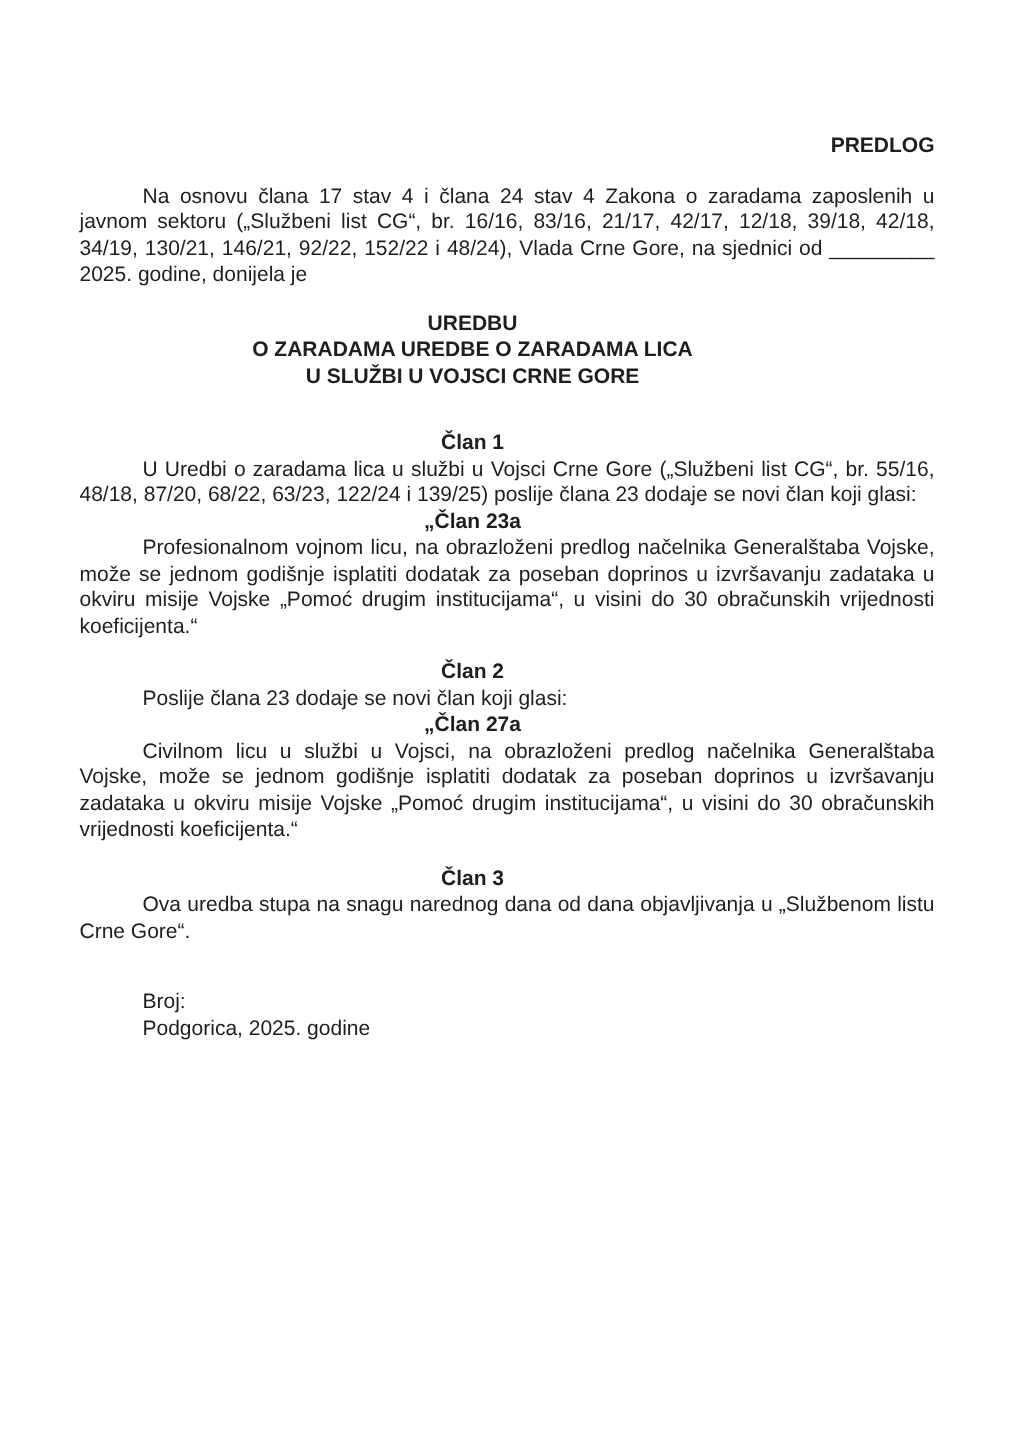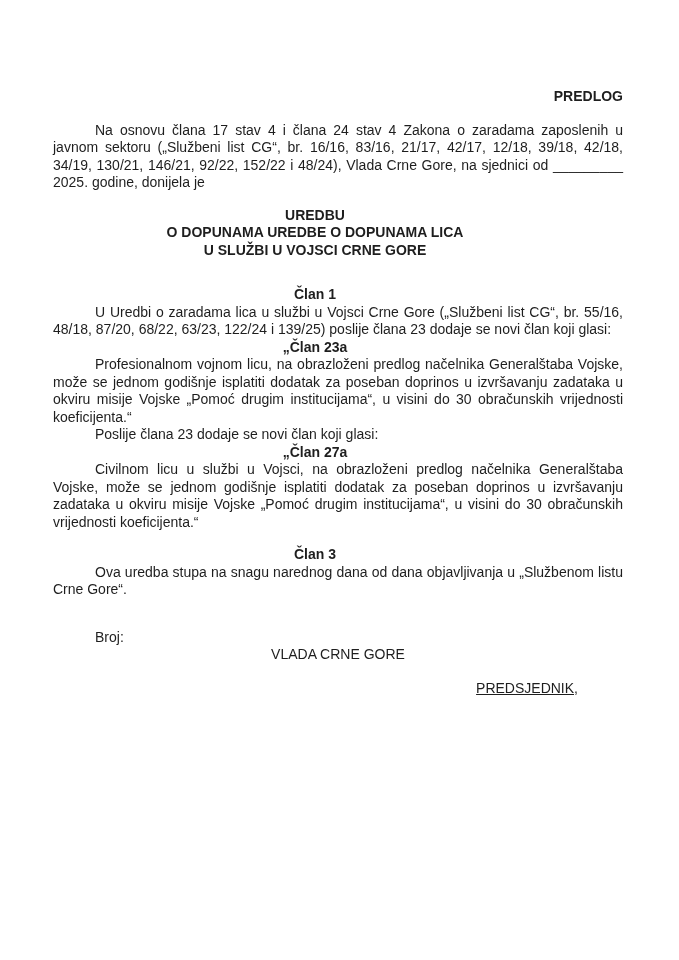--- a/index.html
+++ b/index.html
@@ -70,43 +70,45 @@
 
 <div class="page">
   <div class="content">
 
     <p class="predlog">PREDLOG</p>
 
     <p class="preamble justify ind">Na osnovu člana 17 stav 4 i člana 24 stav 4 Zakona o zaradama zaposlenih u javnom sektoru („Službeni list CG“, br. 16/16, 83/16, 21/17, 42/17, 12/18, 39/18, 42/18, 34/19, 130/21, 146/21, 92/22, 152/22 i 48/24), Vlada Crne Gore, na sjednici od _________ 2025. godine, donijela je</p>
 
     <div class="title-block">
       <p>UREDBU</p>
-      <p>O DOPUNAMA UREDBE O DOPUNAMA LICA</p>
+      <p>O ZARADAMA UREDBE O ZARADAMA LICA</p>
       <p>U SLUŽBI U VOJSCI CRNE GORE</p>
     </div>
 
     <section>
       <p class="clan-heading mt-art1">Član 1</p>
       <p class="justify ind">U Uredbi o zaradama lica u službi u Vojsci Crne Gore („Službeni list CG“, br. 55/16, 48/18, 87/20, 68/22, 63/23, 122/24 i 139/25) poslije člana 23 dodaje se novi član koji glasi:</p>
       <p class="clan-sub">„Član 23a</p>
       <p class="justify ind">Profesionalnom vojnom licu, na obrazloženi predlog načelnika Generalštaba Vojske, može se jednom godišnje isplatiti dodatak za poseban doprinos u izvršavanju zadataka u okviru misije Vojske „Pomoć drugim institucijama“, u visini do 30 obračunskih vrijednosti koeficijenta.“</p>
     </section>
 
     <section>
+      <p class="clan-heading mt-art2">Član 2</p>
       <p class="justify ind">Poslije člana 23 dodaje se novi član koji glasi:</p>
       <p class="clan-sub">„Član 27a</p>
       <p class="justify ind">Civilnom licu u službi u Vojsci, na obrazloženi predlog načelnika Generalštaba Vojske, može se jednom godišnje isplatiti dodatak za poseban doprinos u izvršavanju zadataka u okviru misije Vojske „Pomoć drugim institucijama“, u visini do 30 obračunskih vrijednosti koeficijenta.“</p>
     </section>
 
     <section>
       <p class="clan-heading mt-art3">Član 3</p>
       <p class="justify ind">Ova uredba stupa na snagu narednog dana od dana objavljivanja u „Službenom listu Crne Gore“.</p>
     </section>
 
     <div class="footer-block">
       <p class="ind mt-broj">Broj:</p>
+      <p class="ind">Podgorica,  2025. godine</p>
       <p class="gov">VLADA CRNE GORE</p>
       <p class="sig mt-sig">PREDSJEDNIK,</p>
       <p class="sig mt-sig2">mr Milojko Spajić</p>
     </div>
 
   </div>
 </div>
 
 </body></html>

